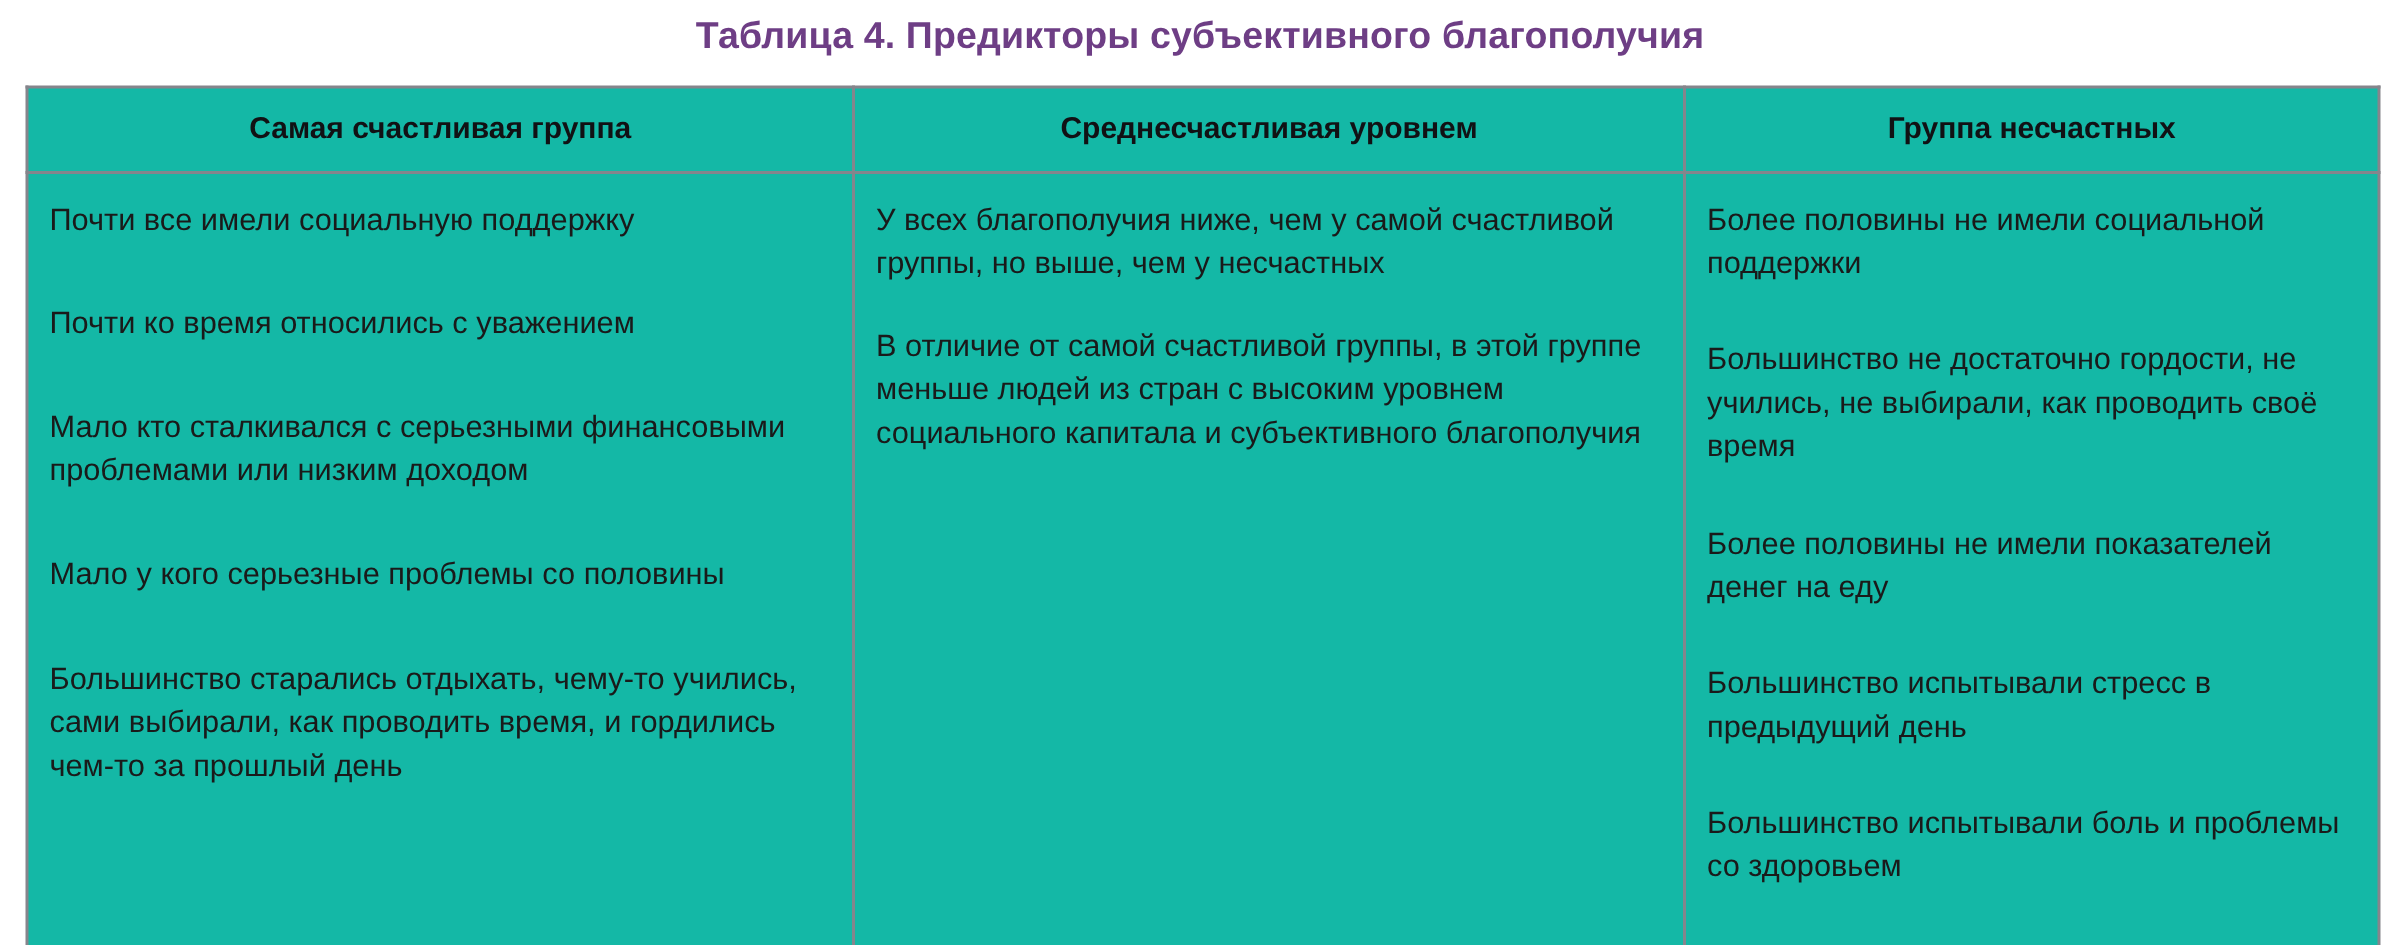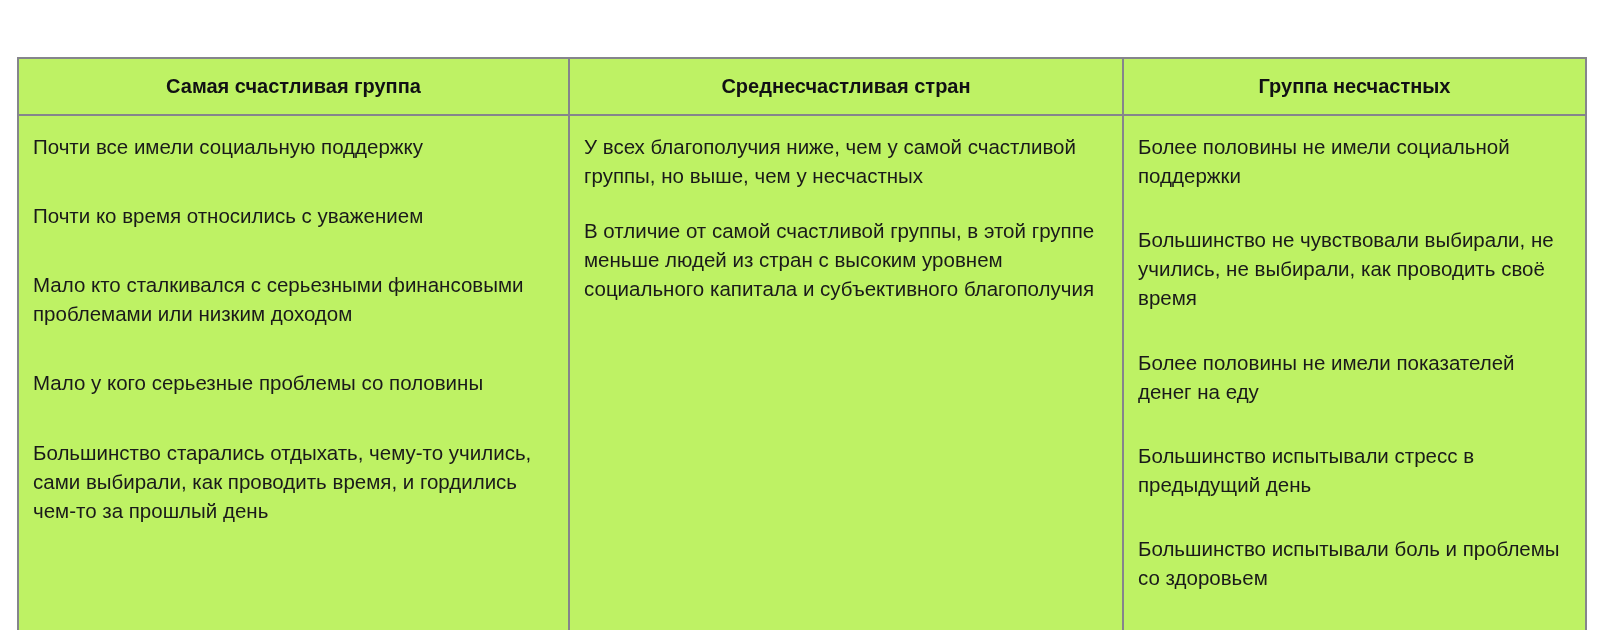--- a/index.html
+++ b/index.html
@@ -48,21 +48,21 @@
     width: 100%;
     height: 100%;
     border-collapse: collapse;
     table-layout: fixed;
     background: #ffffff;
   }
 
   table.predictors th,
   table.predictors td {
     border: 2px solid #85858c;
-    background: #bef264;
+    background: #14b8a6;
     vertical-align: top;
     box-sizing: border-box;
   }
 
   table.predictors th {
     height: 57px;
     text-align: center;
     vertical-align: middle;
     font-size: 20px;
     font-weight: bold;
@@ -92,51 +92,52 @@
   
   td[data-name="cell-happiest"] .cell-para { margin-bottom: 40px; }
   td[data-name="cell-middle"] .cell-para  { margin-bottom: 26px; }
   td[data-name="cell-unhappy"] .cell-para { margin-bottom: 35px; }
 </style>
 </head>
 <body>
 
 <div class="page" data-name="table-page">
 
+  <div class="table-title" data-name="page-title">Таблица 4. Предикторы субъективного благополучия</div>
 
   <div class="table-wrap" data-name="table-container">
     <table class="predictors" data-name="predictors-table">
       <colgroup>
         <col class="col-1">
         <col class="col-2">
         <col class="col-3">
       </colgroup>
       <thead data-name="table-header-row-group">
         <tr data-name="table-header-row">
           <th data-name="column-header-happiest">Самая счастливая группа</th>
-          <th data-name="column-header-middle">Среднесчастливая стран</th>
+          <th data-name="column-header-middle">Среднесчастливая уровнем</th>
           <th data-name="column-header-unhappy">Группа несчастных</th>
         </tr>
       </thead>
       <tbody data-name="table-body">
         <tr data-name="table-row">
           <td data-name="cell-happiest">
             <p class="cell-para" data-name="list-item">Почти все имели социальную поддержку</p>
             <p class="cell-para" data-name="list-item">Почти ко время относились с уважением</p>
             <p class="cell-para" data-name="list-item">Мало кто сталкивался с серьезными финансовыми проблемами или низким доходом</p>
             <p class="cell-para" data-name="list-item">Мало у кого серьезные проблемы со половины</p>
             <p class="cell-para" data-name="list-item">Большинство старались отдыхать, чему-то учились, сами выбирали, как проводить время, и гордились чем-то за прошлый день</p>
           </td>
           <td data-name="cell-middle">
             <p class="cell-para" data-name="list-item">У всех благополучия ниже, чем у самой счастливой группы, но выше, чем у несчастных</p>
             <p class="cell-para" data-name="list-item">В отличие от самой счастливой группы, в этой группе меньше людей из стран с высоким уровнем социального капитала и субъективного благополучия</p>
           </td>
           <td data-name="cell-unhappy">
             <p class="cell-para" data-name="list-item">Более половины не имели социальной поддержки</p>
-            <p class="cell-para" data-name="list-item">Большинство не чувствовали выбирали, не учились, не выбирали, как проводить своё время</p>
+            <p class="cell-para" data-name="list-item">Большинство не достаточно гордости, не учились, не выбирали, как проводить своё время</p>
             <p class="cell-para" data-name="list-item">Более половины не имели показателей денег на еду</p>
             <p class="cell-para" data-name="list-item">Большинство испытывали стресс в предыдущий день</p>
             <p class="cell-para" data-name="list-item">Большинство испытывали боль и проблемы со здоровьем</p>
           </td>
         </tr>
       </tbody>
     </table>
   </div>
 
 </div>

